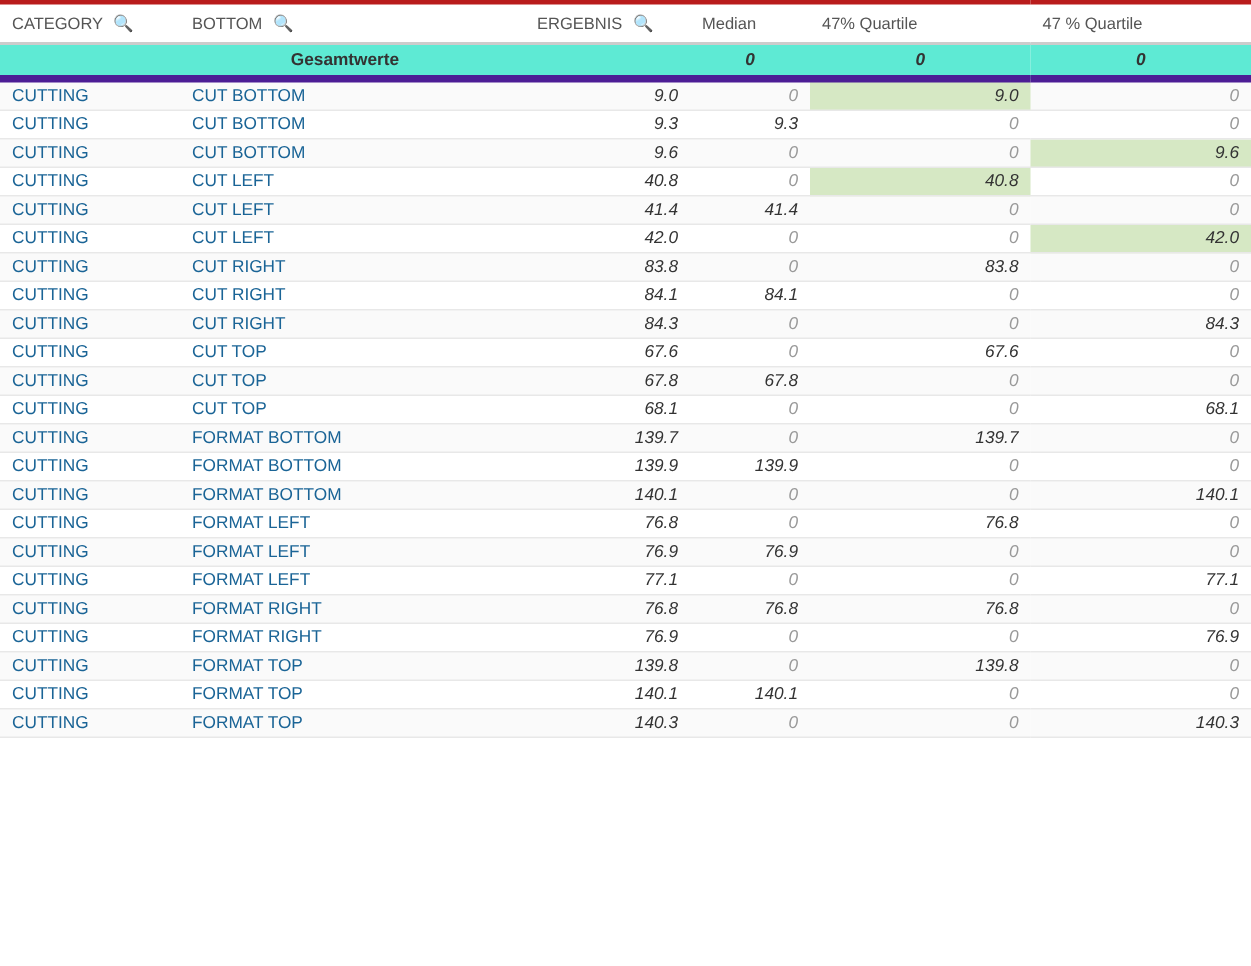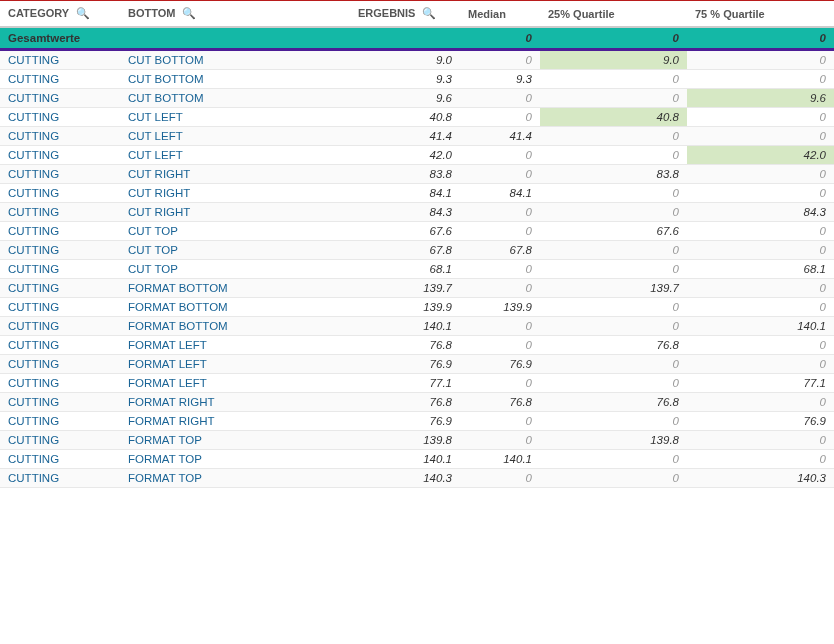--- a/index.html
+++ b/index.html
@@ -21,47 +21,48 @@
     col.cat { width: 120px; }
     col.err { width: 230px; }
     col.erg { width: 110px; }
     col.med { width: 80px; }
     col.q25 { width: 147px; }
     col.q75 { width: 147px; }
 
     thead tr th {
       background: #fff;
       border-bottom: 2px solid #ccc;
-      border-top: 1px solid #b91c1c;
+      border-top: 3px solid #b91c1c;
       padding: 6px 8px;
       text-align: left;
-      font-weight: bold;
+      font-weight: normal;
       color: #555;
       font-size: 11px;
       position: relative;
     }
     thead tr th.right-align {
       text-align: left;
     }
     .header-search {
       display: inline-block;
       margin-left: 4px;
       cursor: pointer;
       color: #888;
       font-size: 11px;
     }
 
     tbody tr {
       border-bottom: 1px solid #e8e8e8;
     }
     tbody tr.totals-row td {
       font-weight: bold;
-      background: #14b8a6;
-      border-bottom: 3px solid #4c1d95;
+      background: #5eead4;
+      border-bottom: 5px solid #4c1d95;
       padding: 4px 8px;
+      text-align: center;
     }
     tbody tr td {
       padding: 3px 8px;
       font-size: 11.5px;
     }
     td.category-cell {
       color: #1a6496;
     }
     td.error-cell {
       color: #1a6496;
@@ -110,24 +111,24 @@
           <span class="header-search">🔍</span>
         </th>
         <th class="right-align">
           <span>ERGEBNIS</span>
           <span class="header-search">🔍</span>
         </th>
         <th class="right-align">
           <span>Median</span>
         </th>
         <th class="right-align">
-          <span>25% Quartile</span>
+          <span>47% Quartile</span>
         </th>
         <th class="right-align">
-          <span>75 % Quartile</span>
+          <span>47 % Quartile</span>
         </th>
       </tr>
     </thead>
     <tbody id="table-body">
       <tr class="totals-row">
         <td colspan="3">Gesamtwerte</td>
         <td class="number-cell">0</td>
         <td class="number-cell">0</td>
         <td class="number-cell">0</td>
       </tr>

